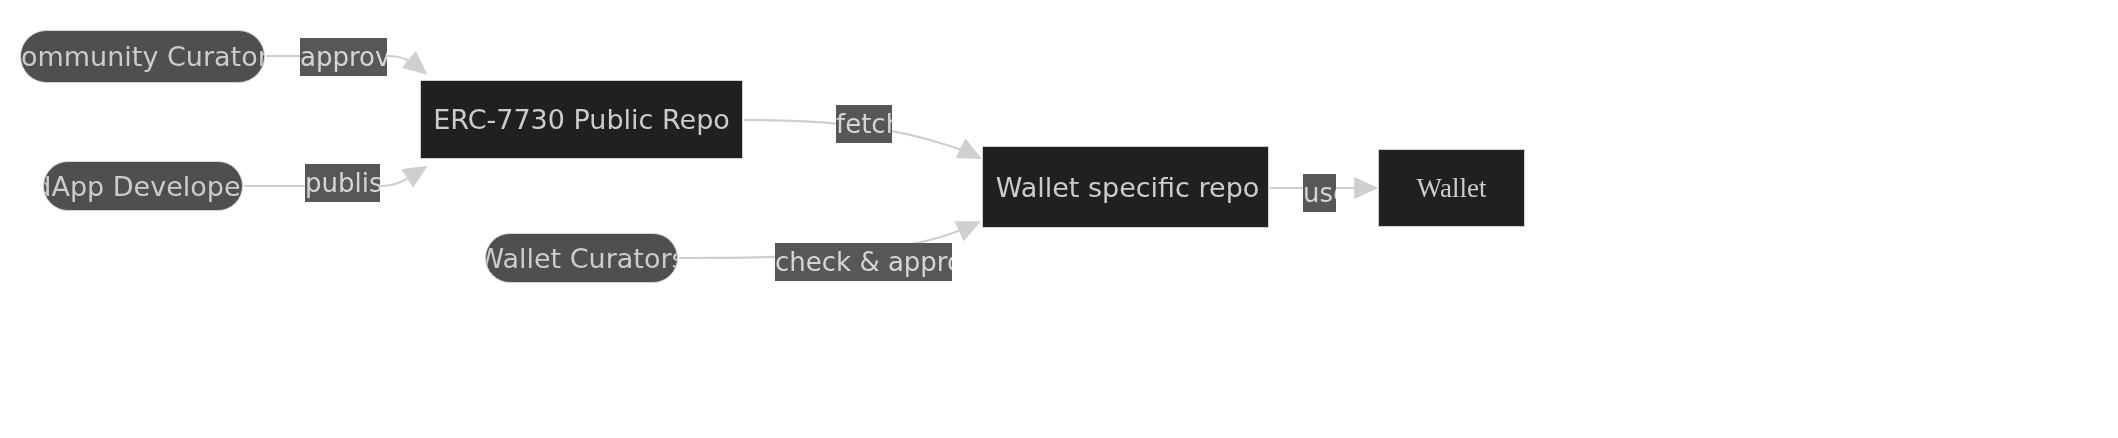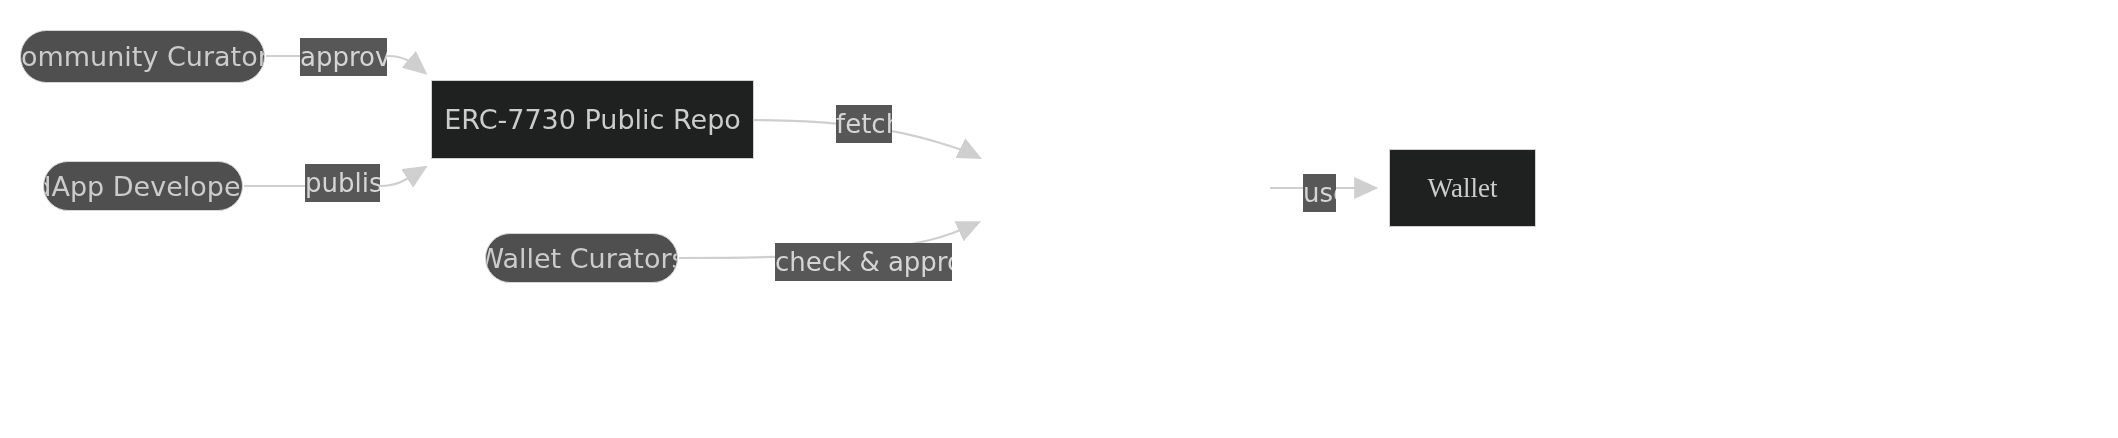--- a/index.html
+++ b/index.html
@@ -5,21 +5,21 @@
   html,body{margin:0;padding:0;background:#ffffff;}
   body{width:2118px;height:438px;font-family:"DejaVu Sans",sans-serif;overflow:hidden;}
   #canvas{position:relative;width:2118px;height:438px;background:#ffffff;}
 
   svg.edges{position:absolute;left:0;top:0;width:2118px;height:438px;pointer-events:none;}
 
   .node{position:absolute;display:flex;align-items:center;justify-content:center;
         box-sizing:border-box;overflow:hidden;}
   .node .nlabel{white-space:nowrap;color:#cccccc;font-size:27px;line-height:1;}
 
-  .node.process{background:#1f2020;border:1.4px solid #d0d0d0;border-radius:1px;margin-left:11px;}
+  .node.process{background:#1f2020;border:1.4px solid #d0d0d0;border-radius:1px;}
   .node.actor{background:#4f4f4f;border:1.4px solid #d6d6d6;border-radius:999px;}
 
   .edge-label{position:absolute;background:#575757;color:#d5d5d5;
               font-size:26px;line-height:1;display:flex;align-items:center;
               justify-content:flex-start;white-space:nowrap;overflow:hidden;
               box-sizing:border-box;padding:0;}
 </style>
 </head>
 <body>
 
@@ -52,20 +52,23 @@
   </div>
 
   <div class="node process" style="left:420px;top:80px;width:323px;height:79px;">
     <span class="nlabel">ERC-7730 Public Repo</span>
   </div>
 
   <div class="node actor" style="left:485px;top:233px;width:193px;height:50px;">
     <span class="nlabel">Wallet Curators</span>
   </div>
 
+  <div class="node process" style="left:982px;top:146px;width:287px;height:82px;">
+    <span class="nlabel" style="margin-left:4px;">Wallet specific repo</span>
+  </div>
 
   <div class="node process" style="left:1378px;top:149px;width:147px;height:78px;font-family:Liberation Serif, serif;">
     <span class="nlabel">Wallet</span>
   </div>
 
   <div class="edge-label" style="left:300px;top:38px;width:87px;height:38px;">
     <span>approve</span>
   </div>
 
   <div class="edge-label" style="left:305px;top:164px;width:75px;height:38px;">

